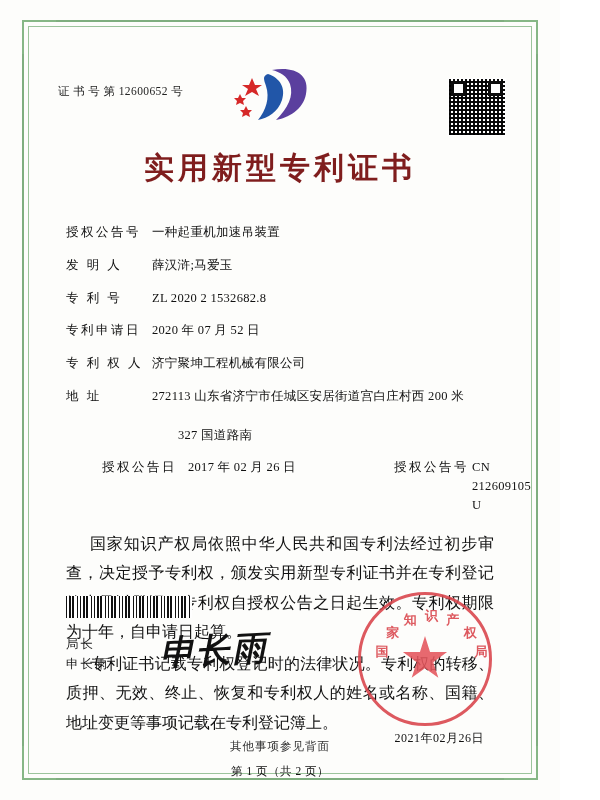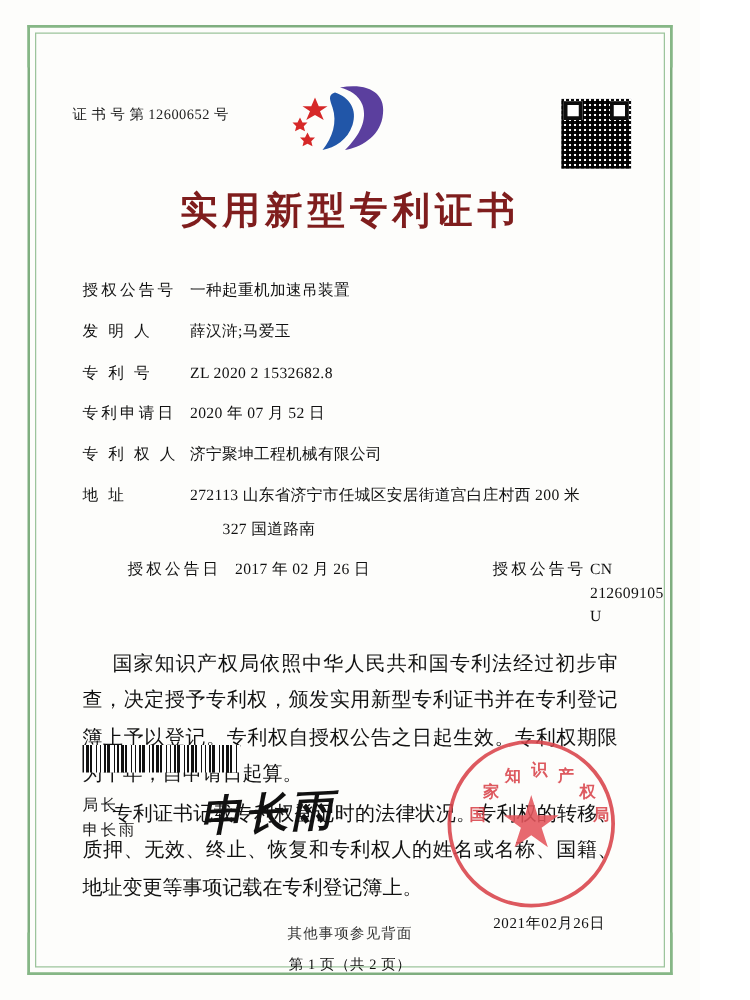--- a/index.html
+++ b/index.html
@@ -127,21 +127,21 @@
     letter-spacing: 2.5px;
     white-space: nowrap;
   }
   .field-value {
     flex: 1;
     color: #111;
     letter-spacing: 0.3px;
   }
   .field-value .cont {
     display: block;
-    margin-top: 8px;
+    margin-top: 20px;
     padding-left: 26px;
   }
   .two-col {
     display: flex;
     align-items: flex-start;
   }
   .two-col .col {
     display: flex;
     align-items: flex-start;
     margin-left: 36px;

